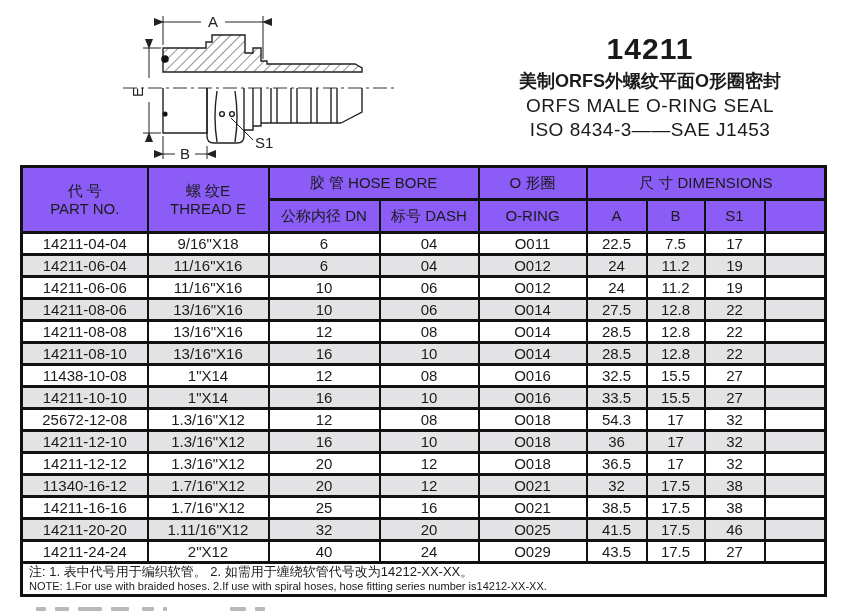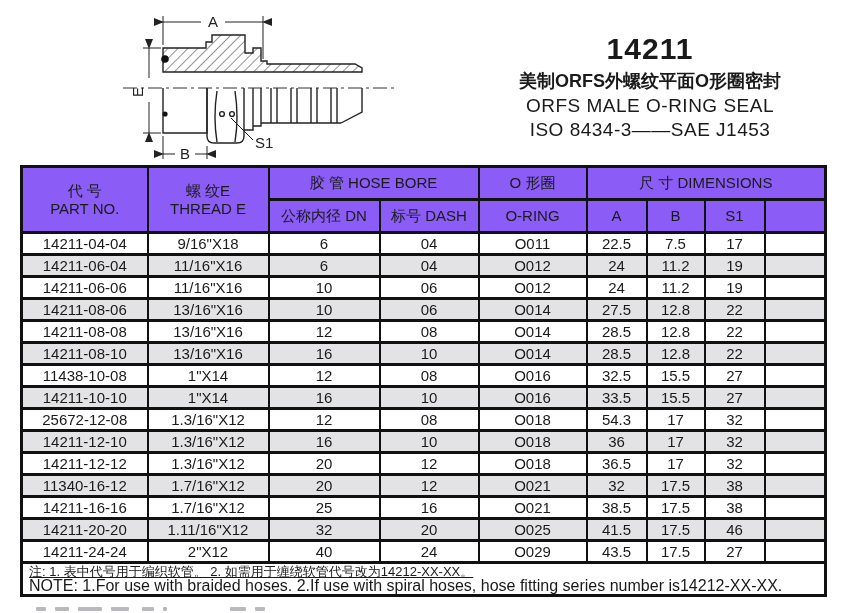--- a/index.html
+++ b/index.html
@@ -29,22 +29,22 @@
     overflow:hidden;white-space:nowrap;
   }
   .spec thead th{background:#8b5cf6;height:30px;}
   .spec thead .two-line span{display:block;}
   .spec tbody td{height:19px;background:#fff;}
   .spec tbody tr.alt td{background:#e3e3e5;}
   .spec .notes-cell{
     text-align:left;vertical-align:middle;height:28px;
     padding:1px 4px 1px 6px;white-space:nowrap;
   }
-  .note-cn{font-size:13px;line-height:14px;display:block;text-decoration:underline;}
-  .note-en{font-size:16px;line-height:14px;display:block;}
+  .note-cn{font-size:13px;line-height:14px;display:block;}
+  .note-en{font-size:11px;line-height:14px;display:block;}
   
   .cutoff{position:absolute;left:36px;top:607px;height:5px;white-space:nowrap;}
   .cutoff i{display:inline-block;background:#b9b9bd;height:4px;border-radius:1px;margin-right:9px;vertical-align:top;}
 </style>
 </head>
 <body>
 
 <div class="sheet">
 
   <svg class="drawing" width="310" height="160" viewBox="0 0 310 160">

